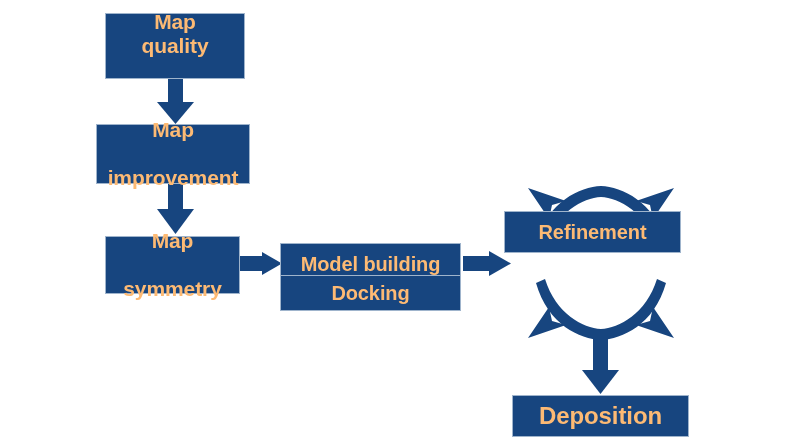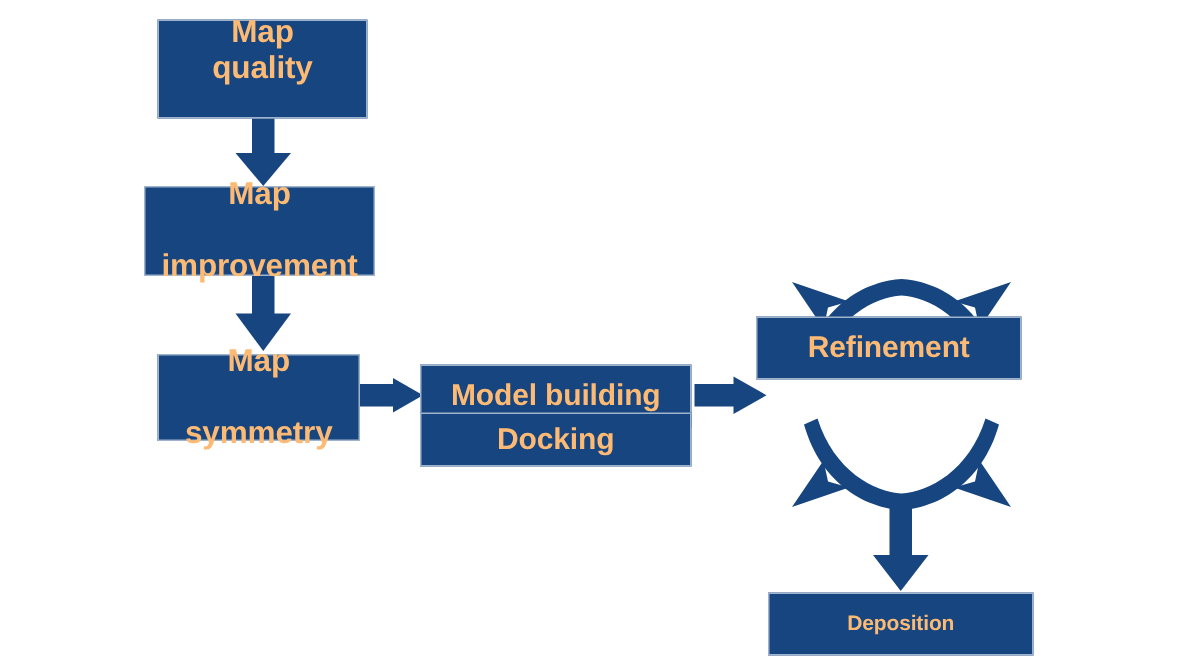--- a/index.html
+++ b/index.html
@@ -39,21 +39,21 @@
   }
 
   
   #node-map-quality   { left: 105px; top: 13px;  width: 140px; height: 66px;  font-size: 21px; }
   #node-map-improve   { left: 96px;  top: 124px; width: 154px; height: 60px;  font-size: 21px; }
   #node-map-symmetry  { left: 105px; top: 236px; width: 135px; height: 58px;  font-size: 21px; }
   #node-model-build   { left: 280px; top: 211px; width: 181px; height: 42px;  font-size: 20px; margin-top: 32px; }
   #node-docking       { left: 280px; top: 275px; width: 181px; height: 36px;  font-size: 20px; }
   #node-refinement    { left: 504px; top: 211px; width: 177px; height: 42px;  font-size: 20px; }
   #node-validation    { left: 512px; top: 275px; width: 177px; height: 40px;  font-size: 20px; }
-  #node-deposition    { left: 512px; top: 395px; width: 177px; height: 42px;  font-size: 14px; }
+  #node-deposition    { left: 512px; top: 395px; width: 177px; height: 42px;  font-size: 24px; }
 
   
   .edges {
     position: absolute;
     left: 0; top: 0;
     width: 800px;
     height: 443px;
   }
   #edges-under { z-index: 1; }
   #edges-over  { z-index: 2; }

